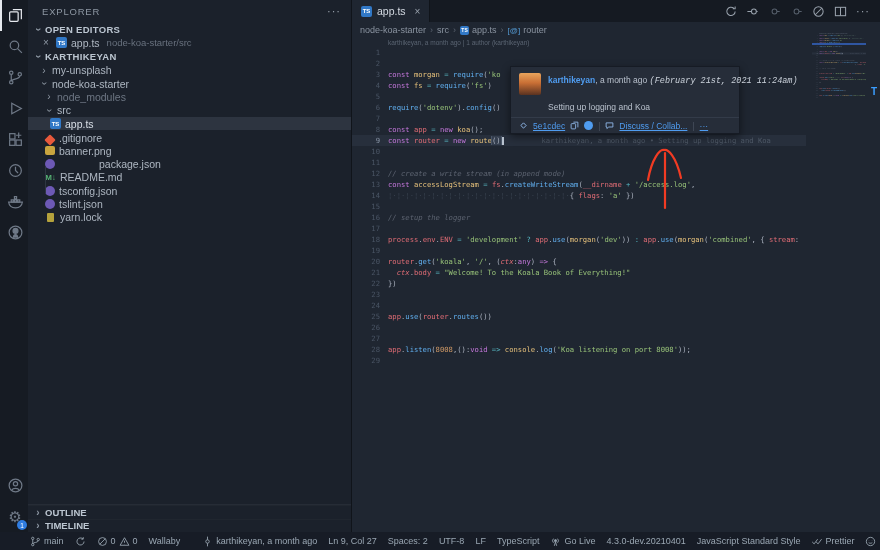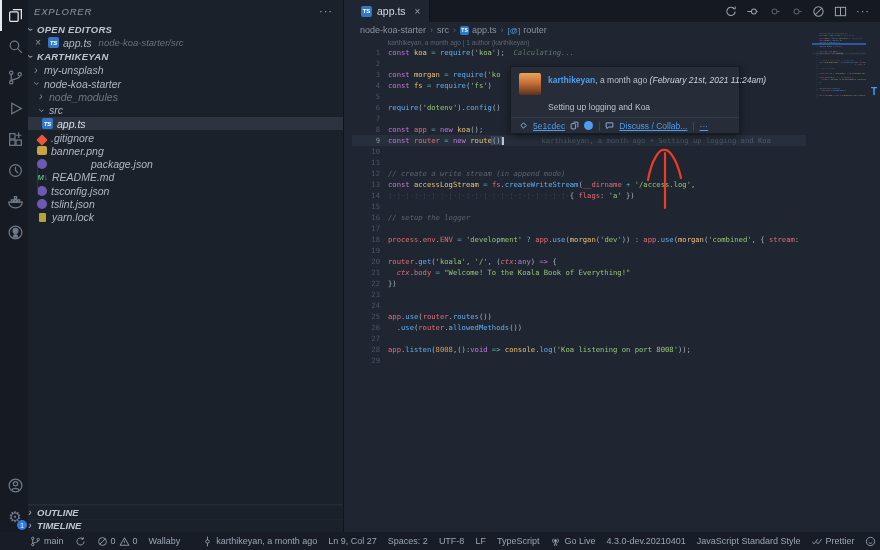--- a/index.html
+++ b/index.html
@@ -13,22 +13,22 @@
   .ai{position:relative;height:31px;display:flex;align-items:center;justify-content:center;
     color:#6f7987;border-left:2px solid transparent;cursor:pointer;}
   .ai.active{color:#e6e9ee;border-left:2px solid #e6e9ee;}
   .ai svg{width:17px;height:17px;stroke:currentColor;fill:none;stroke-width:1.15;}
   .ai .gearchar{font-size:15px;line-height:1;}
   .ai-spacer{flex:1;}
   .badge{position:absolute;right:1px;bottom:2px;width:10px;height:10px;border-radius:50%;
     background:#2f7ce0;color:#fff;font-size:6.5px;display:flex;align-items:center;justify-content:center;}
 
   
-  #sidebar{position:absolute;left:20px;top:0;width:324px;height:532px;background:#1b212b;
-    color:#aeb7c2;border-right:1px solid #10141a;z-index:2;font-style:italic;}
+  #sidebar{position:absolute;left:28px;top:0;width:324px;height:532px;background:#1b212b;
+    color:#aeb7c2;border-right:1px solid #10141a;z-index:2;}
   #side-head{height:22px;display:flex;align-items:center;padding:0 10px 0 14px;
     font-size:9.5px;letter-spacing:.8px;color:#8d97a3;}
   #side-head .dots{margin-left:auto;color:#9aa3ae;font-size:11px;letter-spacing:1px;cursor:pointer;}
   .sec-head{height:14px;display:flex;align-items:center;gap:3px;padding-left:6px;
     font-size:9.5px;font-weight:bold;color:#bcc6d1;letter-spacing:.3px;cursor:pointer;}
   .chev{display:inline-block;width:8px;text-align:center;color:#8d97a3;font-size:10px;
     transform:none;}
   .chev.open{transform:rotate(90deg);}
   .oe-row{height:13.5px;display:flex;align-items:center;gap:4px;padding-left:15px;
     font-size:10.5px;cursor:pointer;}
@@ -97,21 +97,21 @@
 
   
   #popup{position:absolute;left:158px;top:66px;width:230px;height:68px;background:#262d39;
     border:1px solid #161b24;box-shadow:0 3px 8px rgba(0,0,0,.45);z-index:5;
     font-family:"Liberation Sans",sans-serif;}
   #popup .row1{display:flex;gap:7px;padding:6px 8px 0 8px;}
   #avatar{width:22px;height:22px;flex:none;border-radius:2px;
     background:linear-gradient(180deg,#e9a45c 0%,#c96f35 45%,#5a3220 100%);}
   #popup .who{font-size:8.5px;color:#b8c0cc;margin-top:2px;white-space:nowrap;}
   #popup .who .name{color:#4f9cf0;font-weight:bold;cursor:pointer;}
-  #popup .who .date{font-style:italic;color:#ccd3dc;}
+  #popup .who .date{font-style:italic;color:#ccd3dc;font-family:Liberation Mono, monospace;}
   #popup .msg{font-size:8.5px;color:#b8c0cc;padding:7px 0 0 37px;}
   #popup .foot{position:absolute;left:0;right:0;bottom:0;height:16px;border-top:1px solid #333b49;
     display:flex;align-items:center;gap:5px;padding:0 8px;font-size:8.5px;color:#4f9cf0;text-decoration:underline;}
   #popup .foot svg{width:9px;height:9px;stroke:currentColor;fill:none;stroke-width:1.2;}
   #popup .foot .sep{color:#4a5260;}
   #popup .foot .ico{display:flex;align-items:center;cursor:pointer;color:#8fb7e8;}
   #popup .foot .globe{width:9px;height:9px;border-radius:50%;background:#4f9cf0;display:inline-block;}
   #popup .foot .link{cursor:pointer;display:flex;align-items:center;gap:3px;}
 
   
@@ -346,21 +346,20 @@
           <span class="sym">[@]</span>
           <span>router</span>
         </span>
       </div>
 
     <div id="code-area">
       <div id="codelens">karthikeyan, a month ago | 1 author (karthikeyan)</div>
       <div id="code-lines">
           <div class="code-line">
             <span class="gut">1</span>
-            <span class="src"><span class="t-k">const</span><span class="t-p"> </span><span class="t-v">koa</span><span class="t-o"> = </span><span class="t-fu">require</span><span class="t-p">(</span><span class="t-s">'koa'</span><span class="t-p">);</span><span class="t-a">  Calculating...</span></span>
           </div>
           <div class="code-line">
             <span class="gut">2</span>
           </div>
           <div class="code-line">
             <span class="gut">3</span>
             <span class="src"><span class="t-k">const</span><span class="t-p"> </span><span class="t-v">morgan</span><span class="t-o"> = </span><span class="t-fu">require</span><span class="t-p">(</span><span class="t-s">'ko</span></span>
           </div>
           <div class="code-line">
             <span class="gut">4</span>
@@ -445,21 +444,20 @@
           <div class="code-line">
             <span class="gut">24</span>
             <span class="src"></span>
           </div>
           <div class="code-line">
             <span class="gut">25</span>
             <span class="src"><span class="t-r">app</span><span class="t-p">.</span><span class="t-f">use</span><span class="t-p">(</span><span class="t-r">router</span><span class="t-p">.</span><span class="t-f">routes</span><span class="t-p">())</span></span>
           </div>
           <div class="code-line">
             <span class="gut">26</span>
-            <span class="src"><span class="t-p">  .</span><span class="t-f">use</span><span class="t-p">(</span><span class="t-r">router</span><span class="t-p">.</span><span class="t-f">allowedMethods</span><span class="t-p">())</span></span>
           </div>
           <div class="code-line">
             <span class="gut">27</span>
             <span class="src"></span>
           </div>
           <div class="code-line">
             <span class="gut">28</span>
             <span class="src"><span class="t-r">app</span><span class="t-p">.</span><span class="t-f">listen</span><span class="t-p">(</span><span class="t-n">8008</span><span class="t-p">,():</span><span class="t-k">void</span><span class="t-o"> =&gt; </span><span class="t-v">console</span><span class="t-p">.</span><span class="t-f">log</span><span class="t-p">(</span><span class="t-s">'Koa listening on port 8008'</span><span class="t-p">));</span></span>
           </div>
           <div class="code-line">

